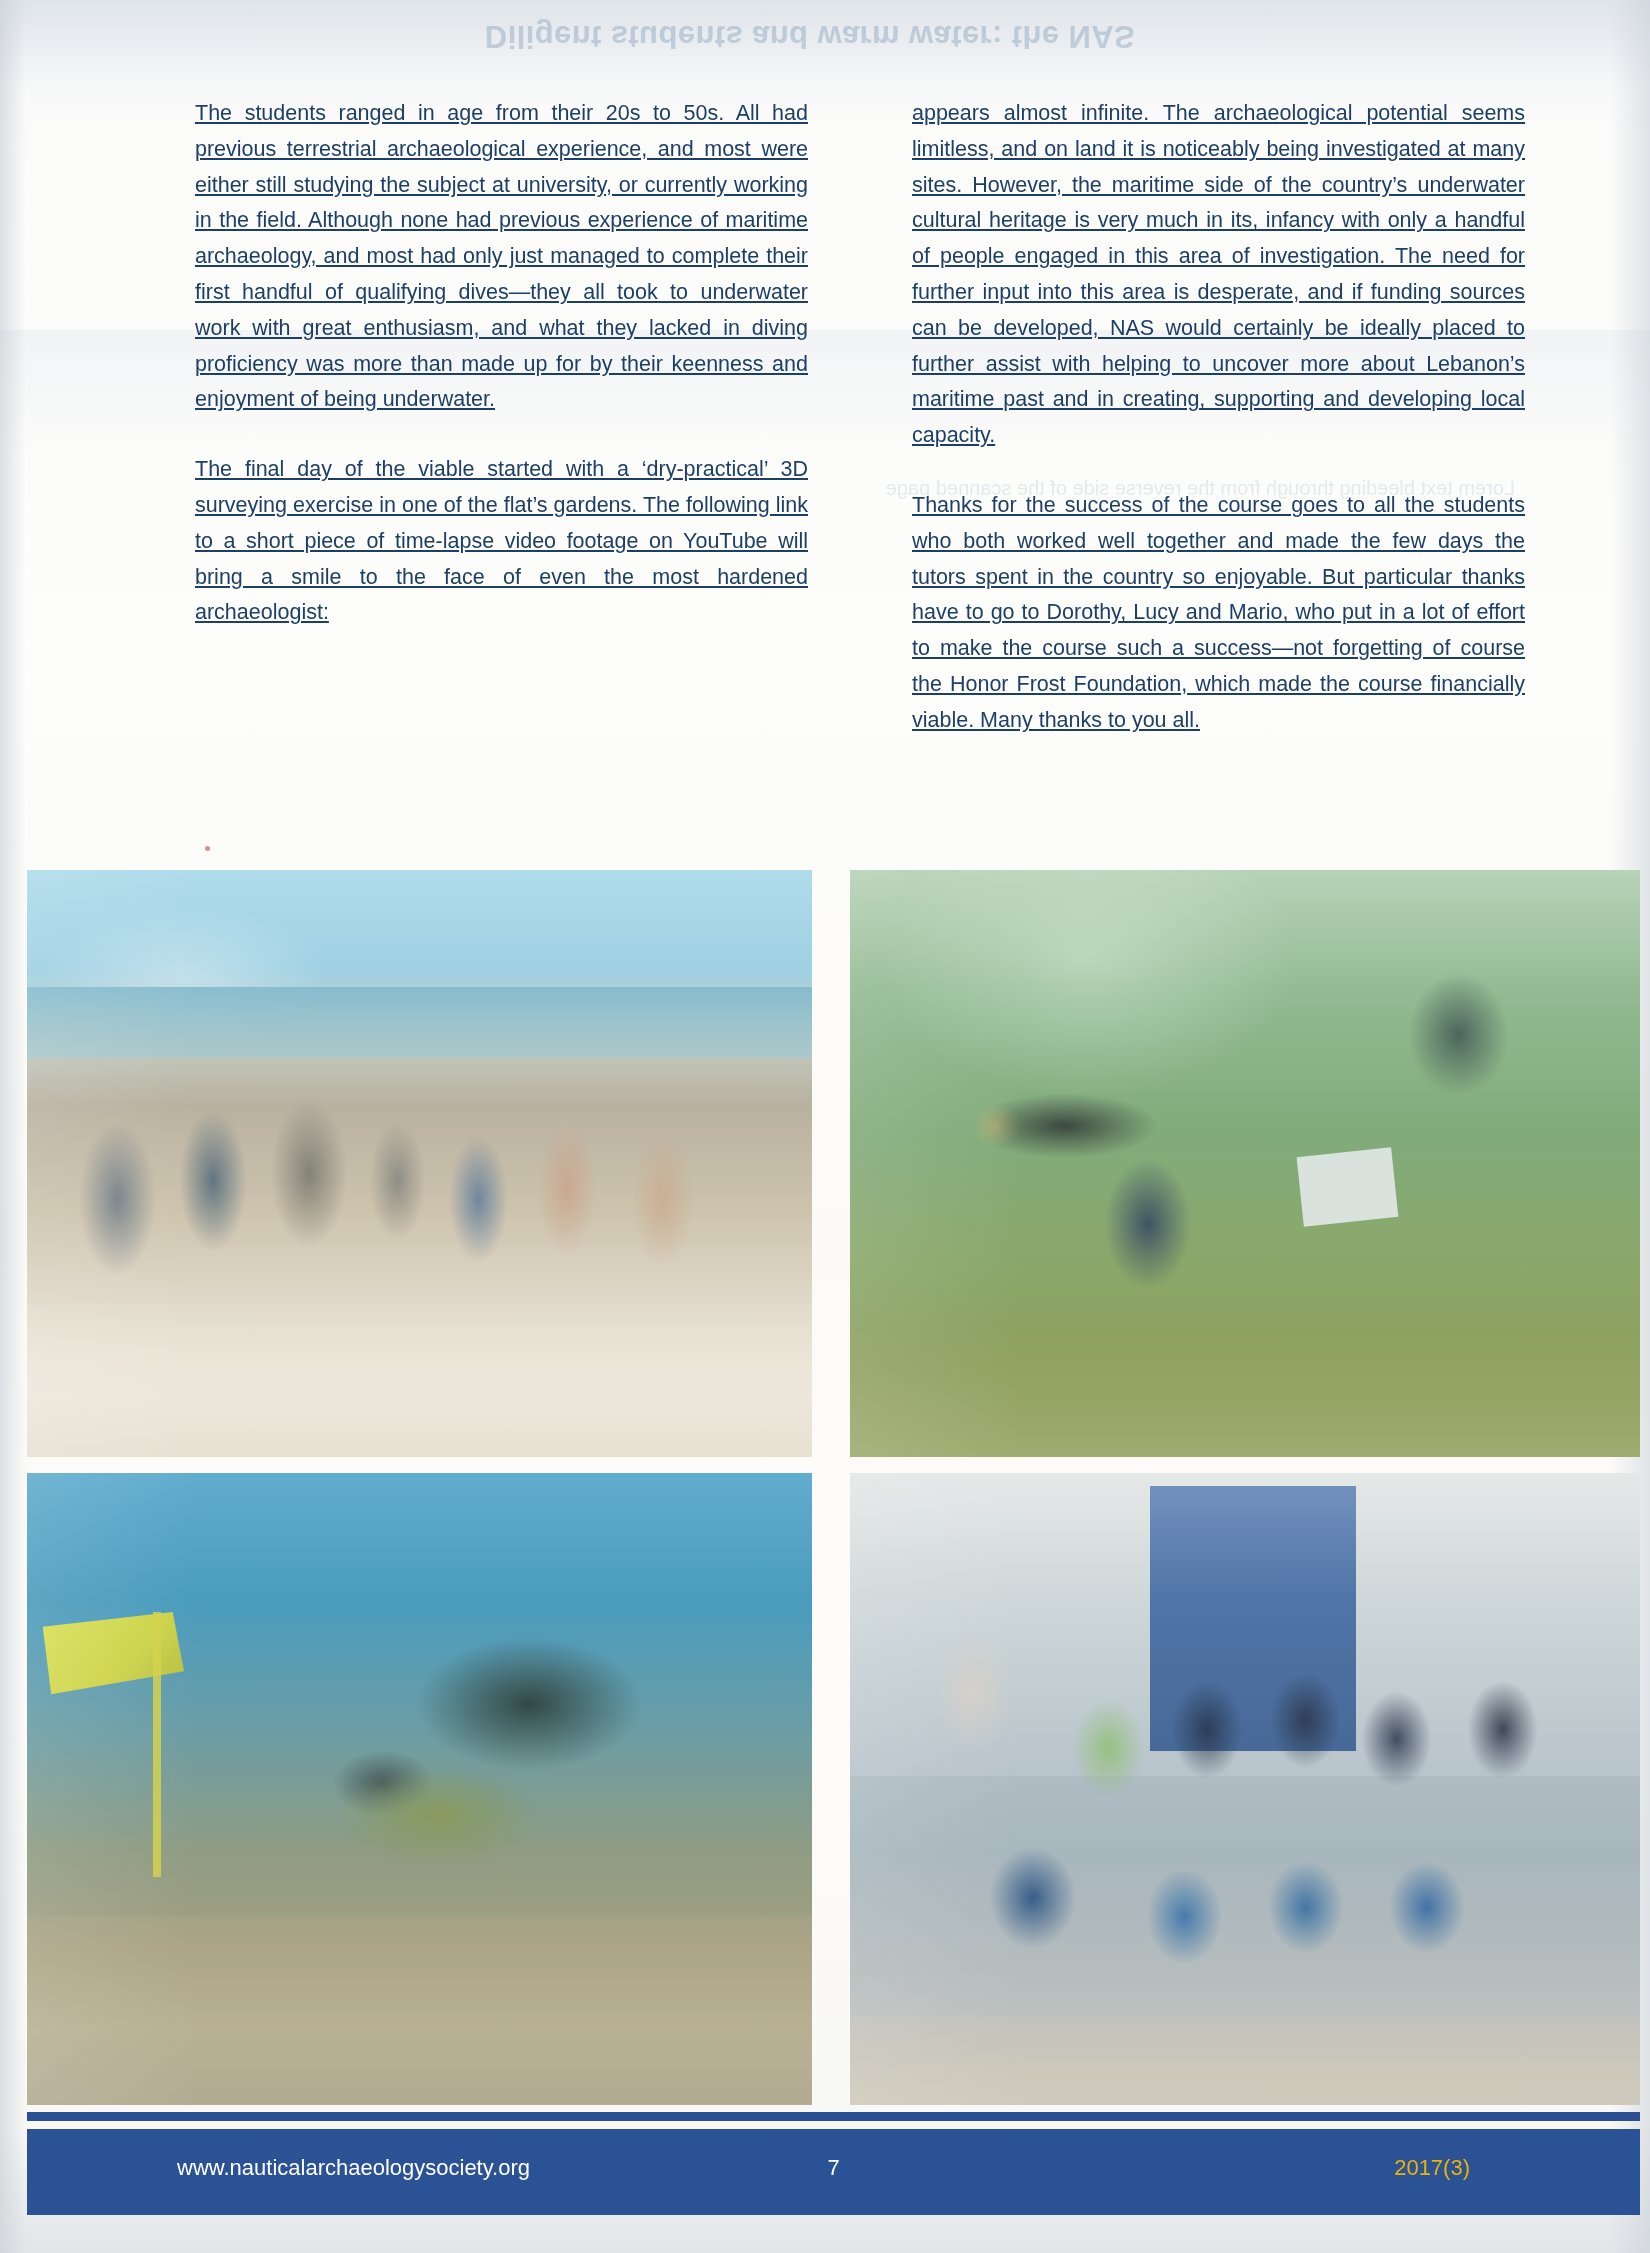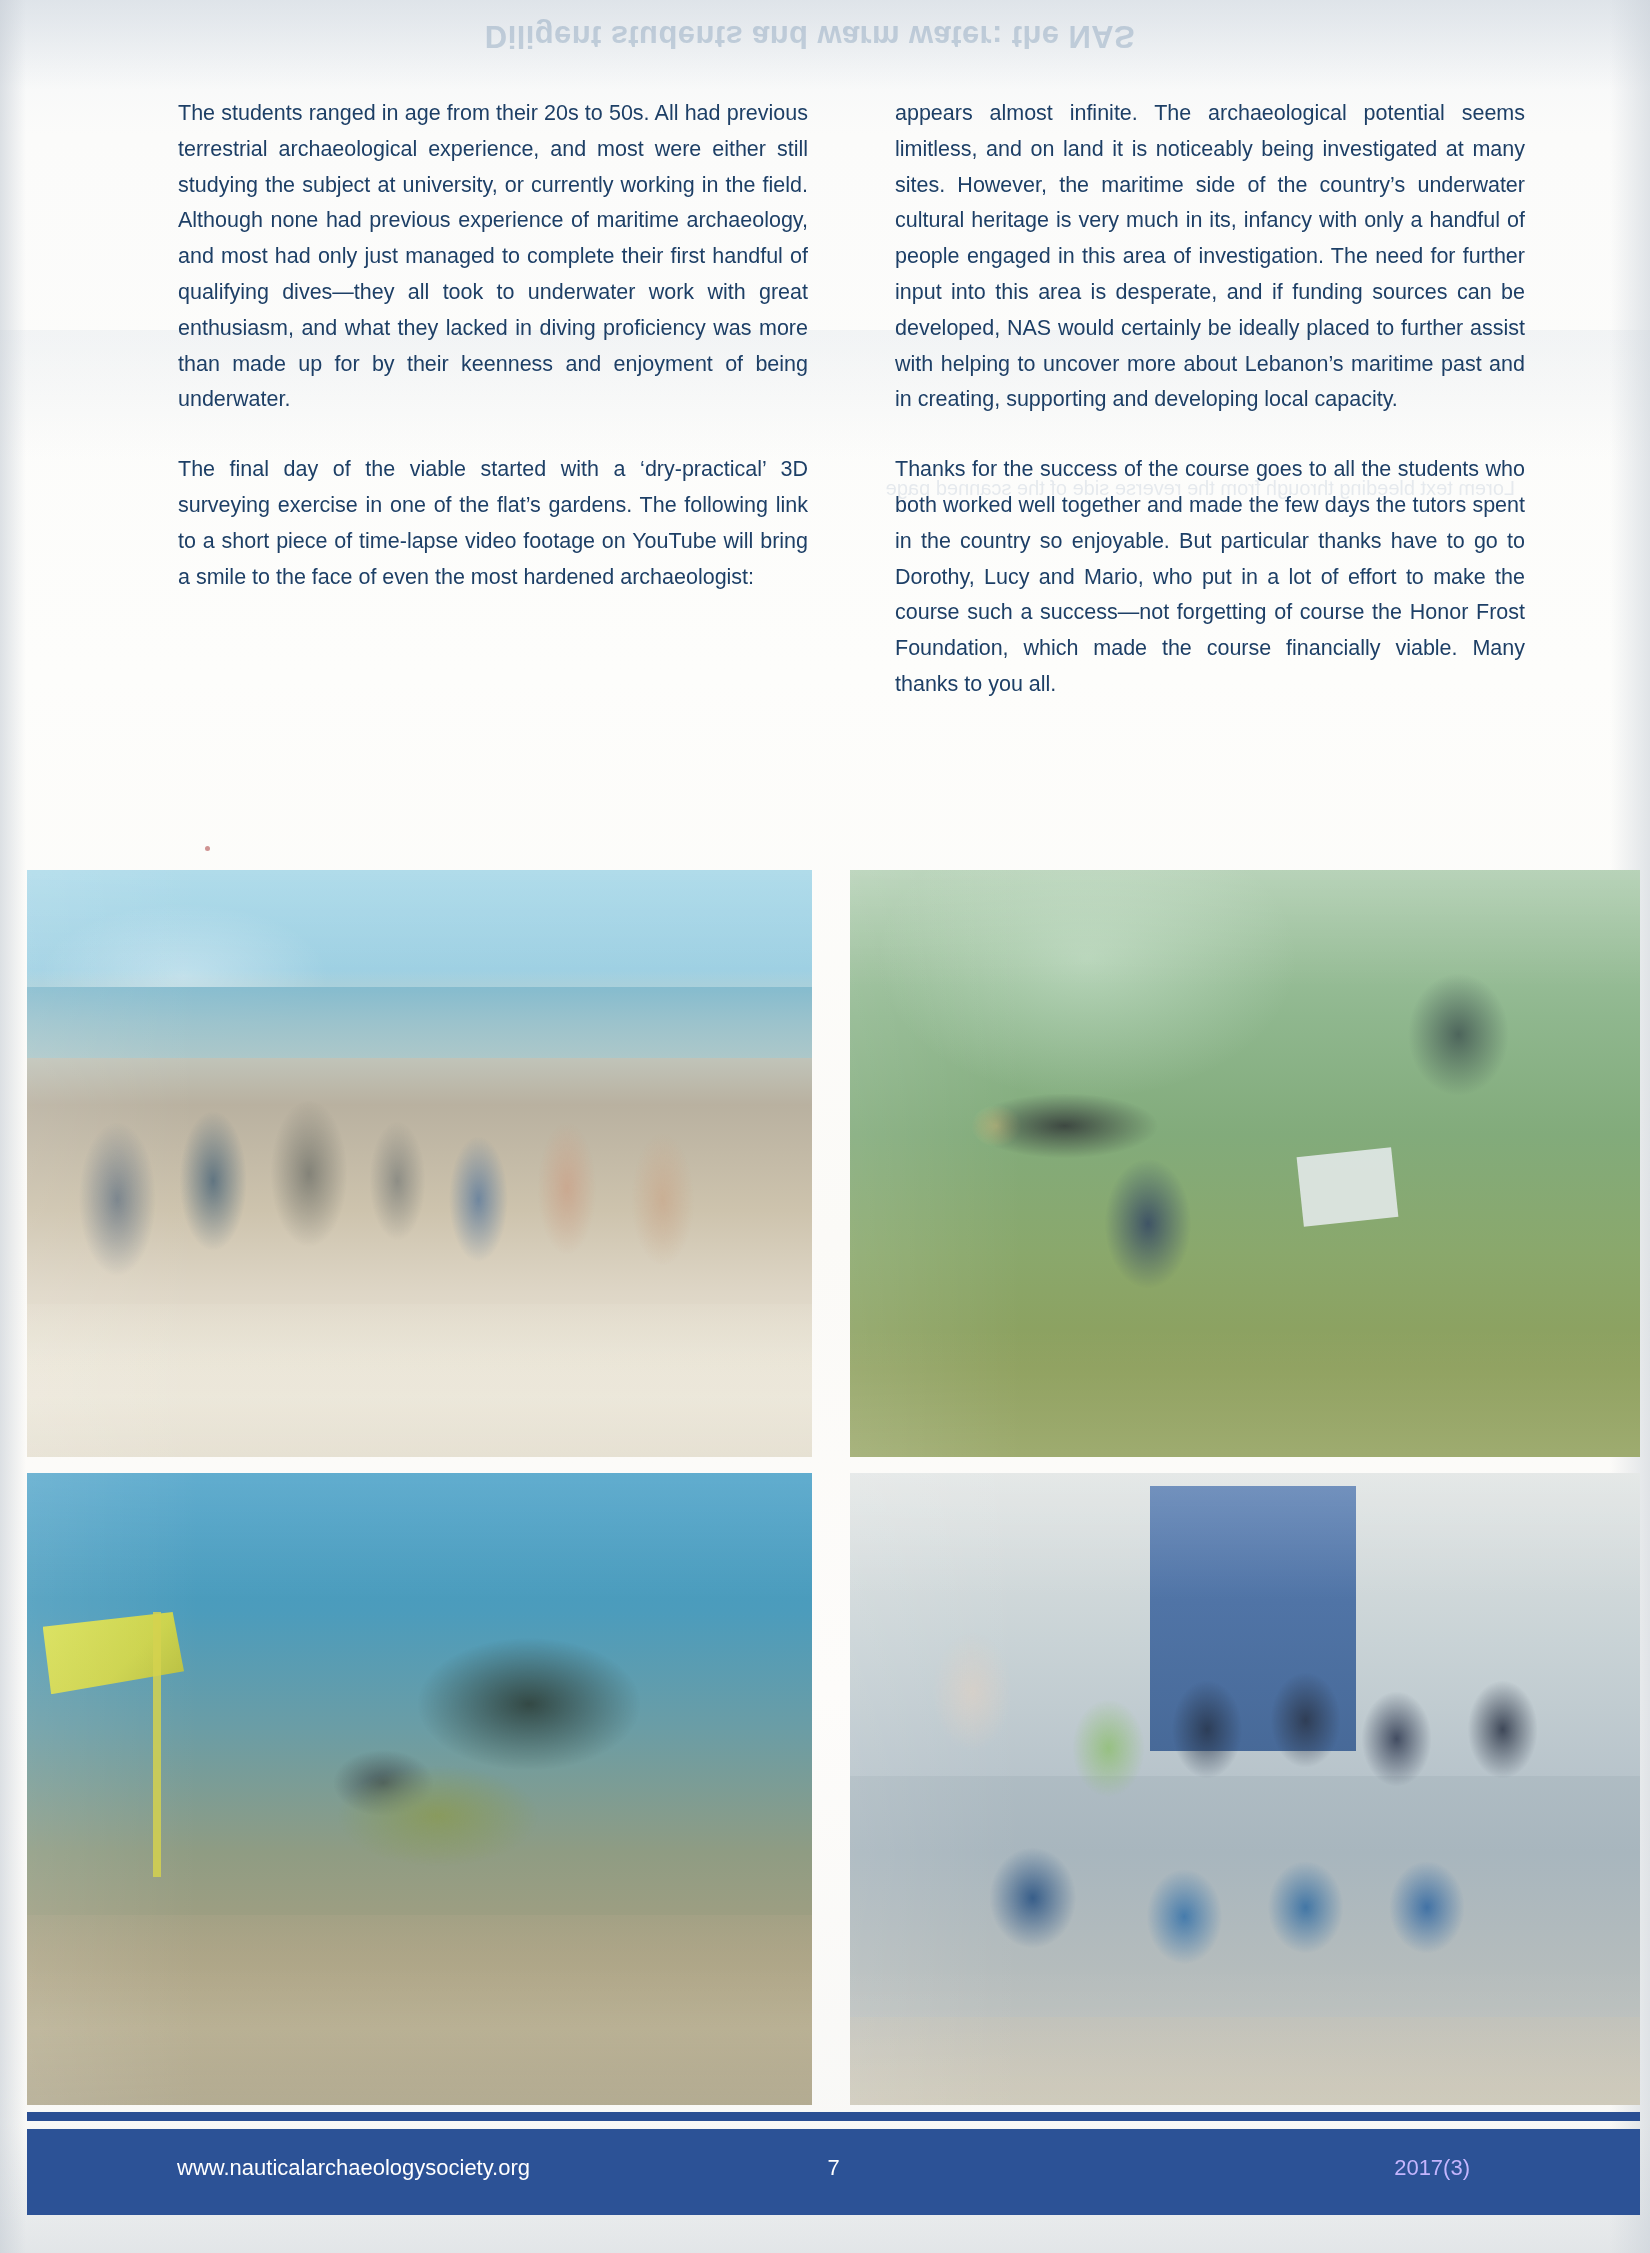--- a/index.html
+++ b/index.html
@@ -91,21 +91,21 @@
     position: absolute;
     color: #1d3f66;
     font-size: 21.5px;
     line-height: 35.8px;
     text-align: justify;
     text-justify: inter-word;
   }
   .col-left { left: 178px; top: 96px; width: 630px; }
   .col-right { left: 895px; top: 96px; width: 630px; }
 
-  .col p { margin: 0 0 34px 0; }
+  .col p { margin: 0 0 34px 17px; text-decoration: underline; }
   .col p:last-child { margin-bottom: 0; }
 
   .link {
     color: #1d3f66;
     text-decoration: underline;
   }
 
   .photo {
     position: absolute;
     overflow: hidden;
@@ -275,21 +275,21 @@
     transform: translateX(-50%);
     top: 26px;
     font-size: 22px;
     color: #ffffff;
   }
   .footer-issue {
     position: absolute;
     right: 170px;
     top: 26px;
     font-size: 22px;
-    color: #c4b5fd;
+    color: #eab308;
   }
 
   
   .speck {
     position: absolute;
     left: 205px; top: 846px;
     width: 5px; height: 5px;
     border-radius: 50%;
     background: rgba(170,60,60,0.55);
   }

